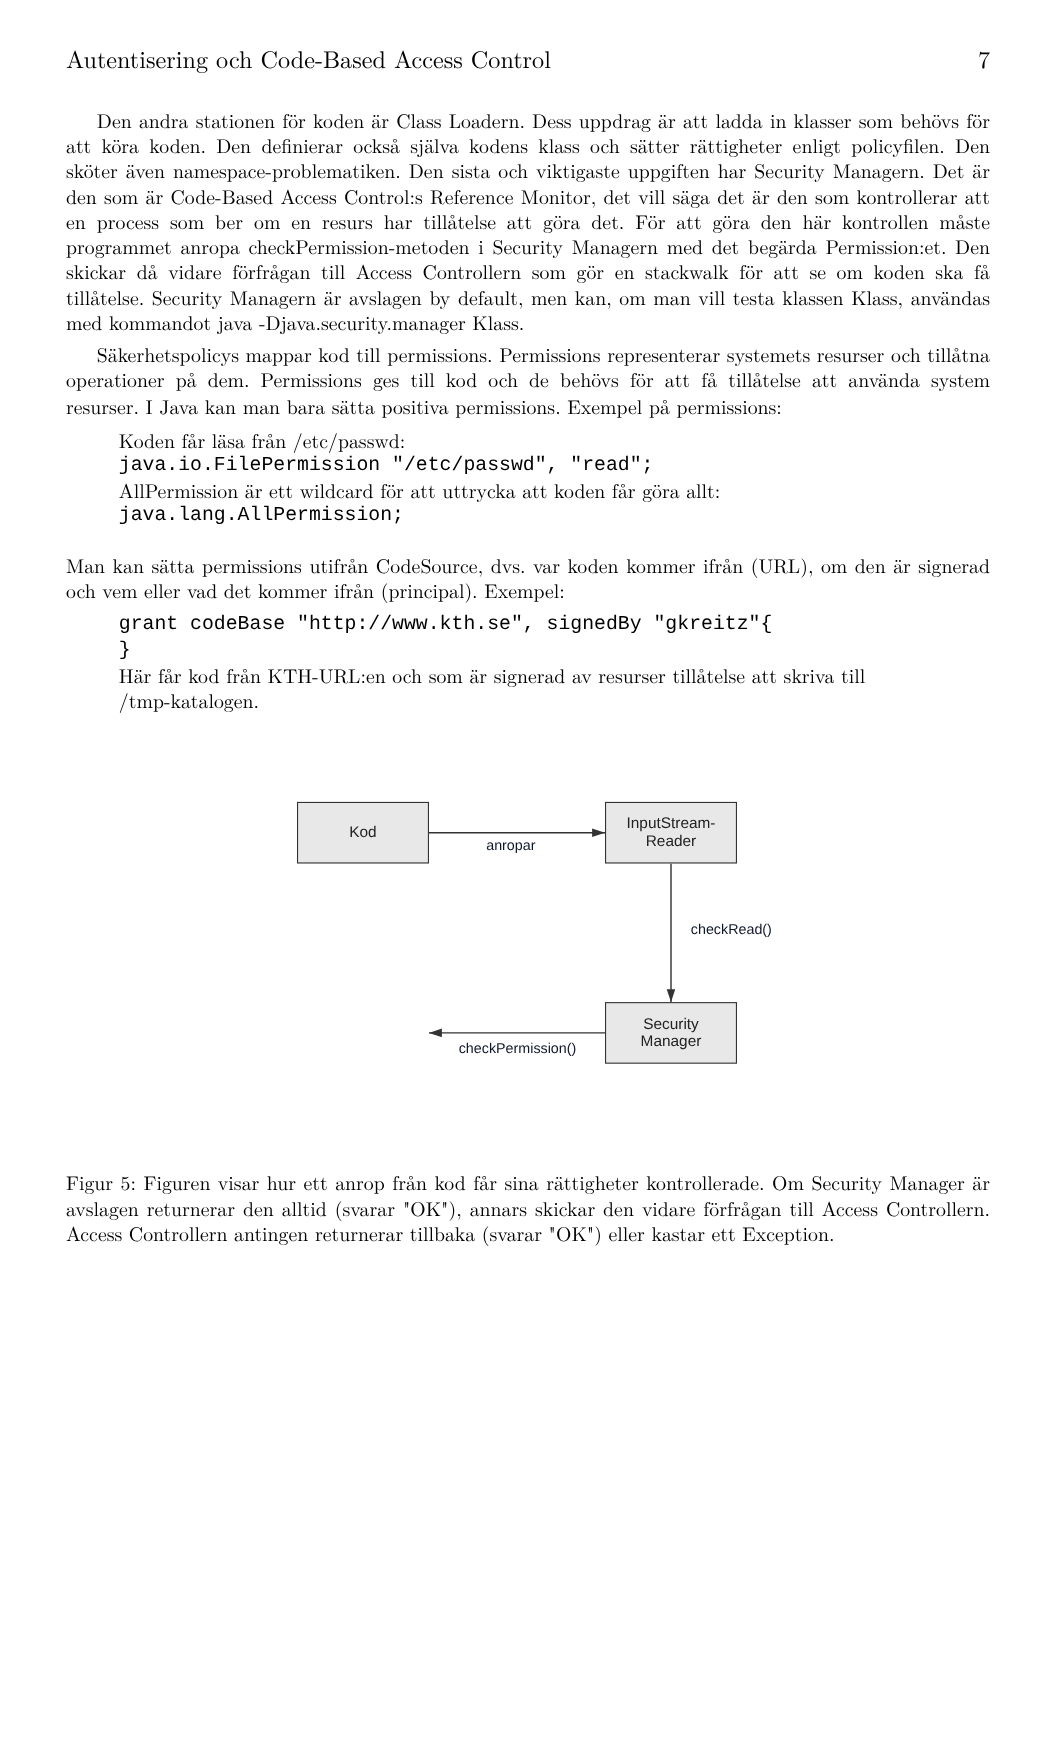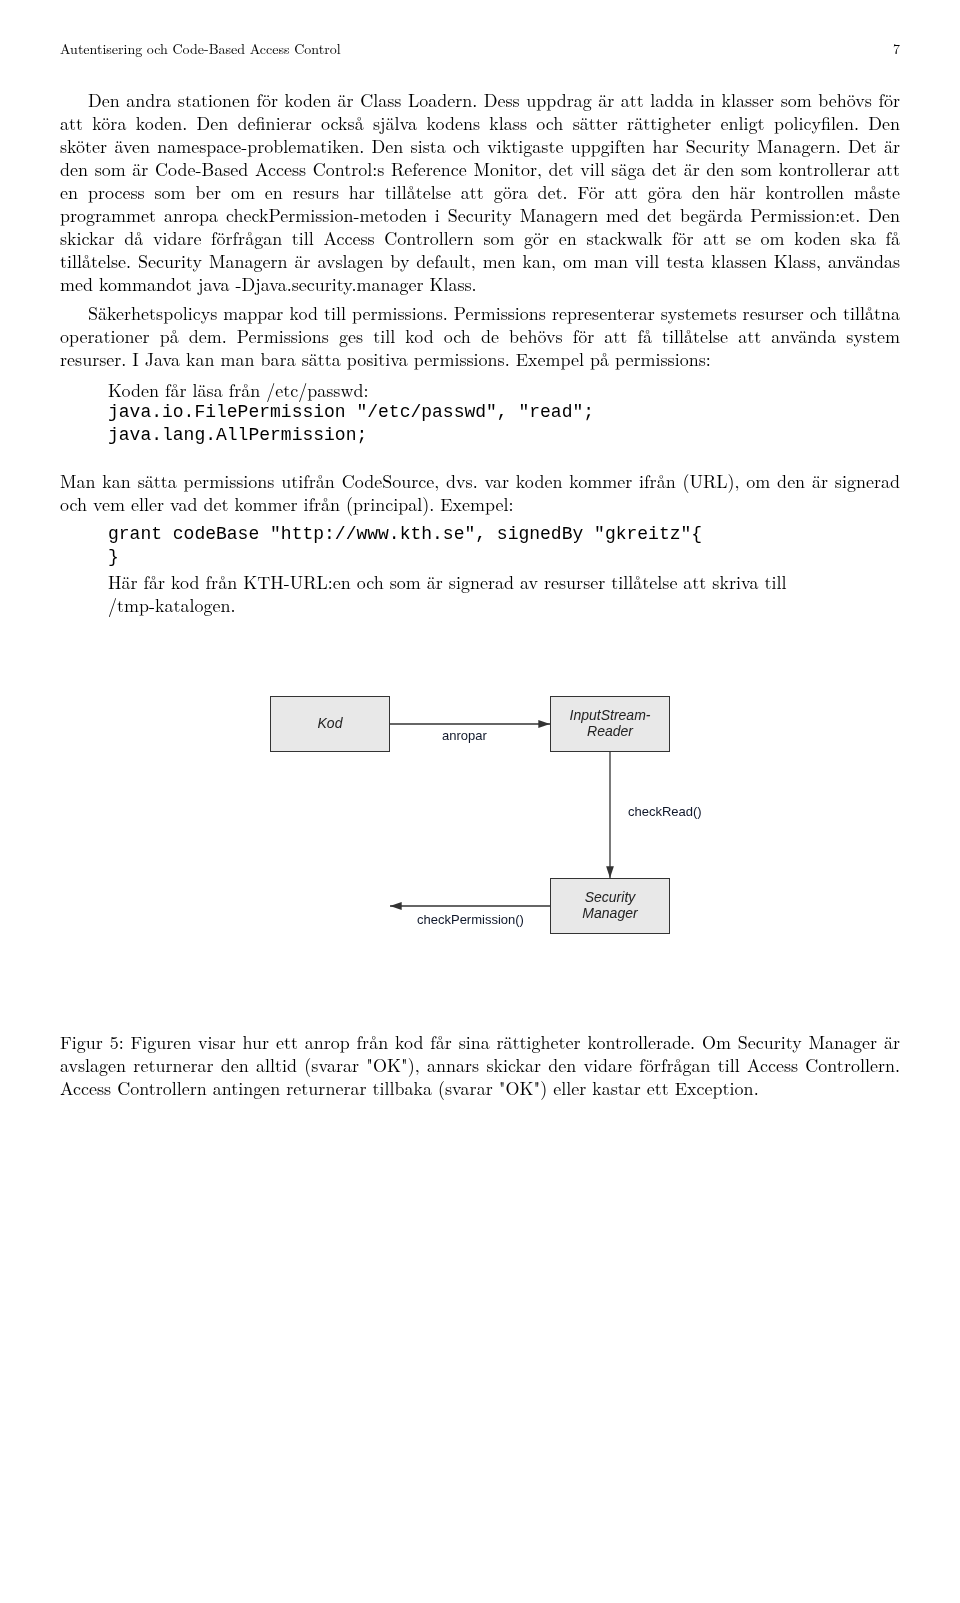--- a/index.html
+++ b/index.html
@@ -9,21 +9,21 @@
     width: 960px;
     box-sizing: border-box;
     font-family: "Latin Modern Roman", "Computer Modern", Georgia, serif;
     font-size: 18px;
     color: #000;
     line-height: 1.28;
   }
   .header {
     display: flex;
     justify-content: space-between;
-    font-size: 14px;
+    font-size: 22px;
     margin-bottom: 30px;
   }
   .para {
     text-align: justify;
     margin: 0 0 6px 0;
   }
   .para .indent { display:inline-block; width:28px; }
   .block {
     margin: 8px 0 8px 48px;
   }
@@ -49,21 +49,20 @@
     width: 120px;
     height: 56px;
     background: #e8e8e8;
     border: 1px solid #333;
     display: flex;
     align-items: center;
     justify-content: center;
     text-align: center;
     box-sizing: border-box;
     line-height: 1.1;
-    font-style: italic;
   }
   .edge-label {
     position: absolute;
     font-size: 13px;
     color: #0f172a;
     background: #fff;
     padding: 0 2px;
   }
   svg.arrows {
     position: absolute;
@@ -85,20 +84,21 @@
   <span>7</span>
 </div>
 
 <p class="para"><span class="indent"></span><span>Den andra stationen för koden är Class Loadern. Dess uppdrag är att ladda in klasser som behövs för att köra koden. Den definierar också själva kodens klass och sätter rättigheter enligt policyfilen. Den sköter även namespace-problematiken. Den sista och viktigaste uppgiften har Security Managern. Det är den som är Code-Based Access Control:s Reference Monitor, det vill säga det är den som kontrollerar att en process som ber om en resurs har tillåtelse att göra det. För att göra den här kontrollen måste programmet anropa checkPermission-metoden i Security Managern med det begärda Permission:et. Den skickar då vidare förfrågan till Access Controllern som gör en stackwalk för att se om koden ska få tillåtelse. Security Managern är avslagen by default, men kan, om man vill testa klassen Klass, användas med kommandot java -Djava.security.manager Klass.</span></p>
 
 <p class="para"><span class="indent"></span><span>Säkerhetspolicys mappar kod till permissions. Permissions representerar systemets resurser och tillåtna operationer på dem. Permissions ges till kod och de behövs för att få tillåtelse att använda system resurser. I Java kan man bara sätta positiva permissions. Exempel på permissions:</span></p>
 
 <div class="block">
   <div>Koden får läsa från /etc/passwd:</div>
   <div class="tt">java.io.FilePermission "/etc/passwd", "read";</div>
+  <div>AllPermission är ett wildcard för att uttrycka att koden får göra allt:</div>
   <div class="tt">java.lang.AllPermission;</div>
 </div>
 
 <p class="para" style="margin-top:22px"><span>Man kan sätta permissions utifrån CodeSource, dvs. var koden kommer ifrån (URL), om den är signerad och vem eller vad det kommer ifrån (principal). Exempel:</span></p>
 
 <div class="block">
   <div class="tt">grant codeBase "http://www.kth.se", signedBy "gkreitz"{</div>
   <div class="tt">}</div>
   <div style="max-width:680px">Här får kod från KTH-URL:en och som är signerad av resurser tillåtelse att skriva till /tmp-katalogen.</div>
 </div>

